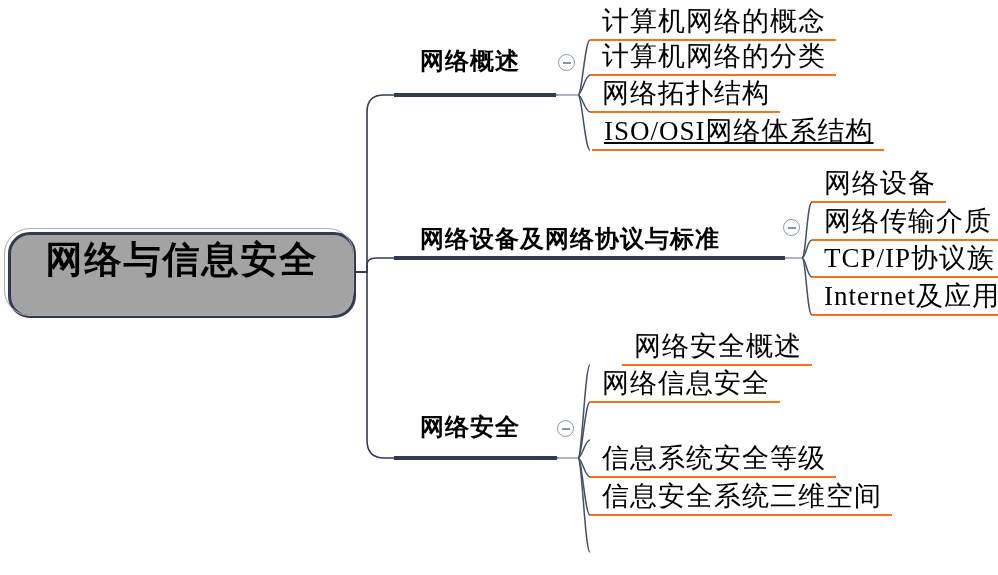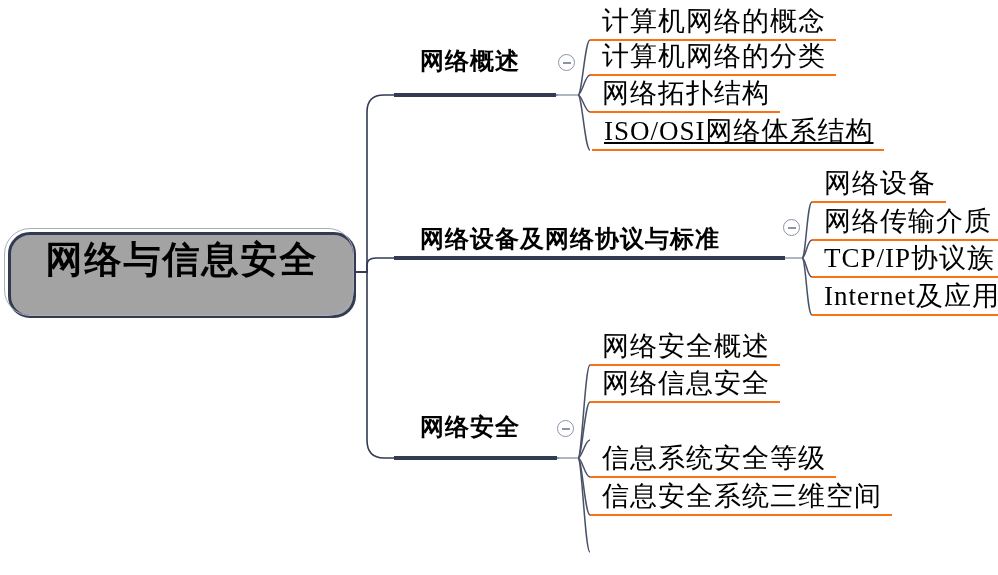--- a/index.html
+++ b/index.html
@@ -138,18 +138,18 @@
   </div>
   <div class="child-label" style="left:812px; top:208px;">网络传输介质</div>
   <div class="child-label" style="left:812px; top:170px;">网络设备</div>
   <div class="child-label" style="left:812px; top:245px;">TCP/IP协议族</div>
   <div class="child-label" style="left:812px; top:283px;">Internet及应用</div>
 
   <div class="branch-label" style="left:420px; top:409px;">网络安全</div>
   <div class="collapse-toggle" style="left:557px; top:420px;">
     <span class="dash"></span>
   </div>
-  <div class="child-label" style="left:590px; top:333px;">网络安全概述</div>
+  <div class="child-label" style="left:622px; top:333px;">网络安全概述</div>
   <div class="child-label" style="left:590px; top:370px;">网络信息安全</div>
   <div class="child-label" style="left:590px; top:445px;">信息系统安全等级</div>
   <div class="child-label" style="left:590px; top:483px;">信息安全系统三维空间</div>
 
 </div>
 
 </body></html>

